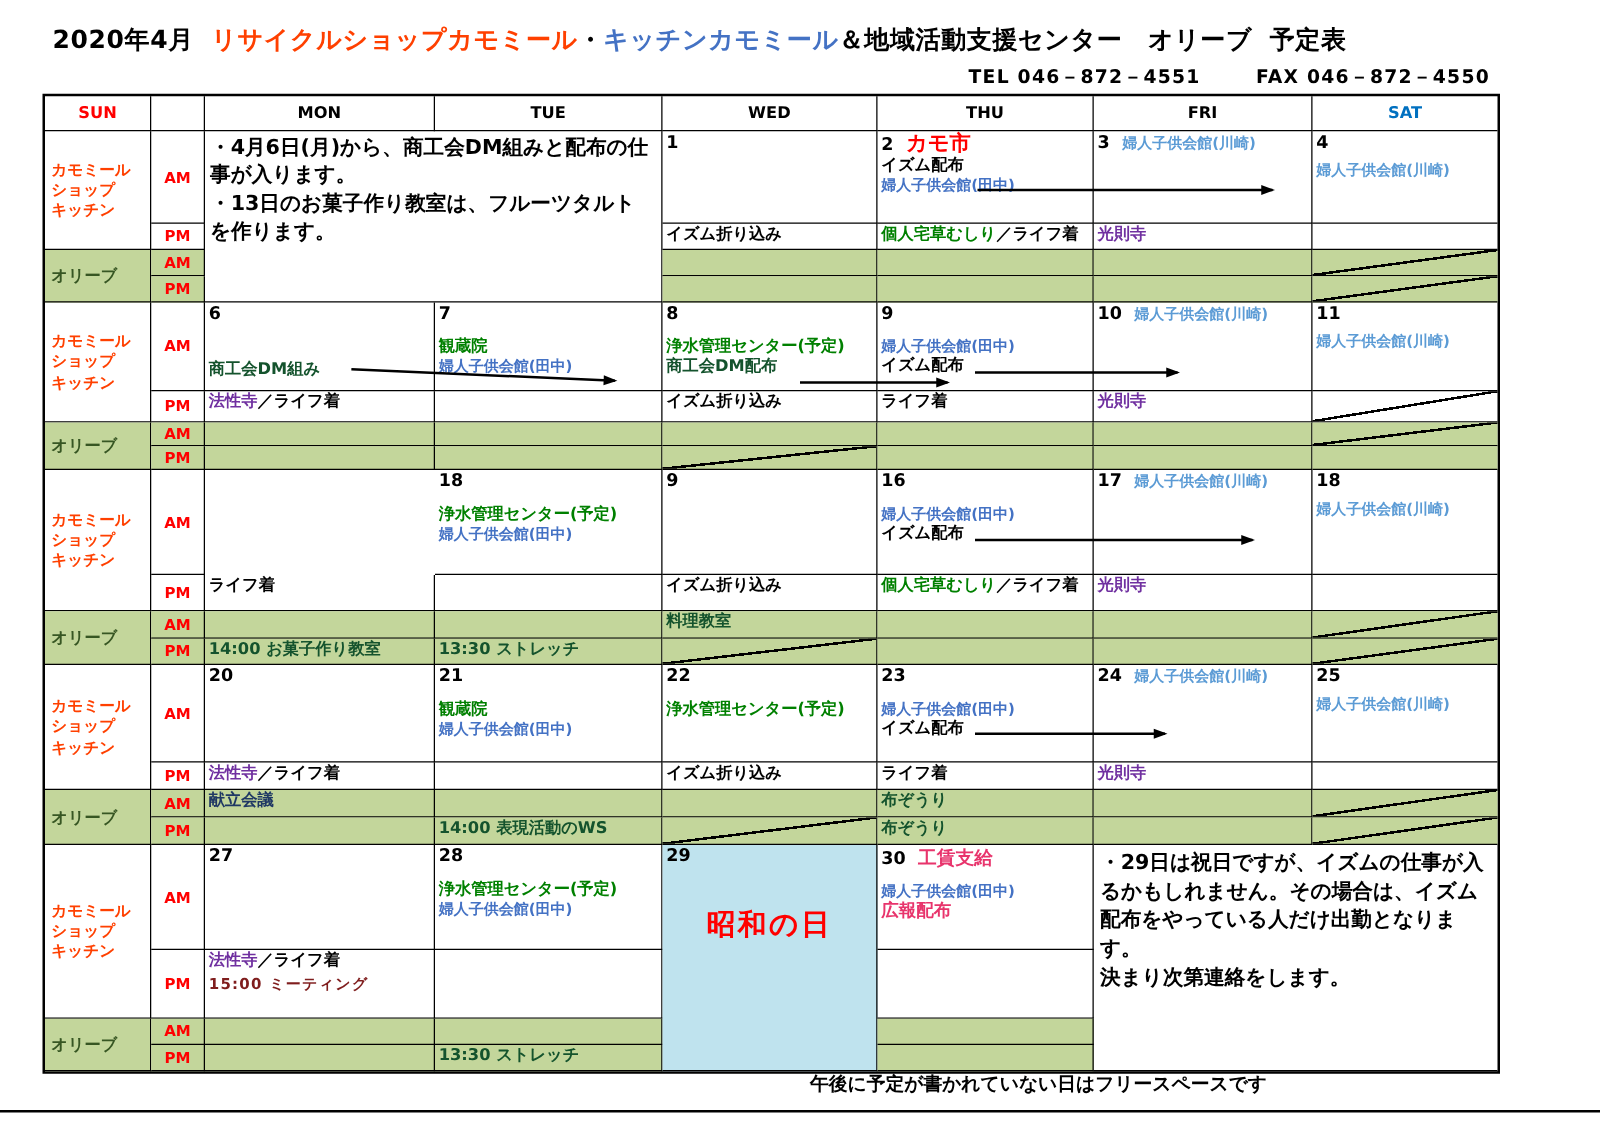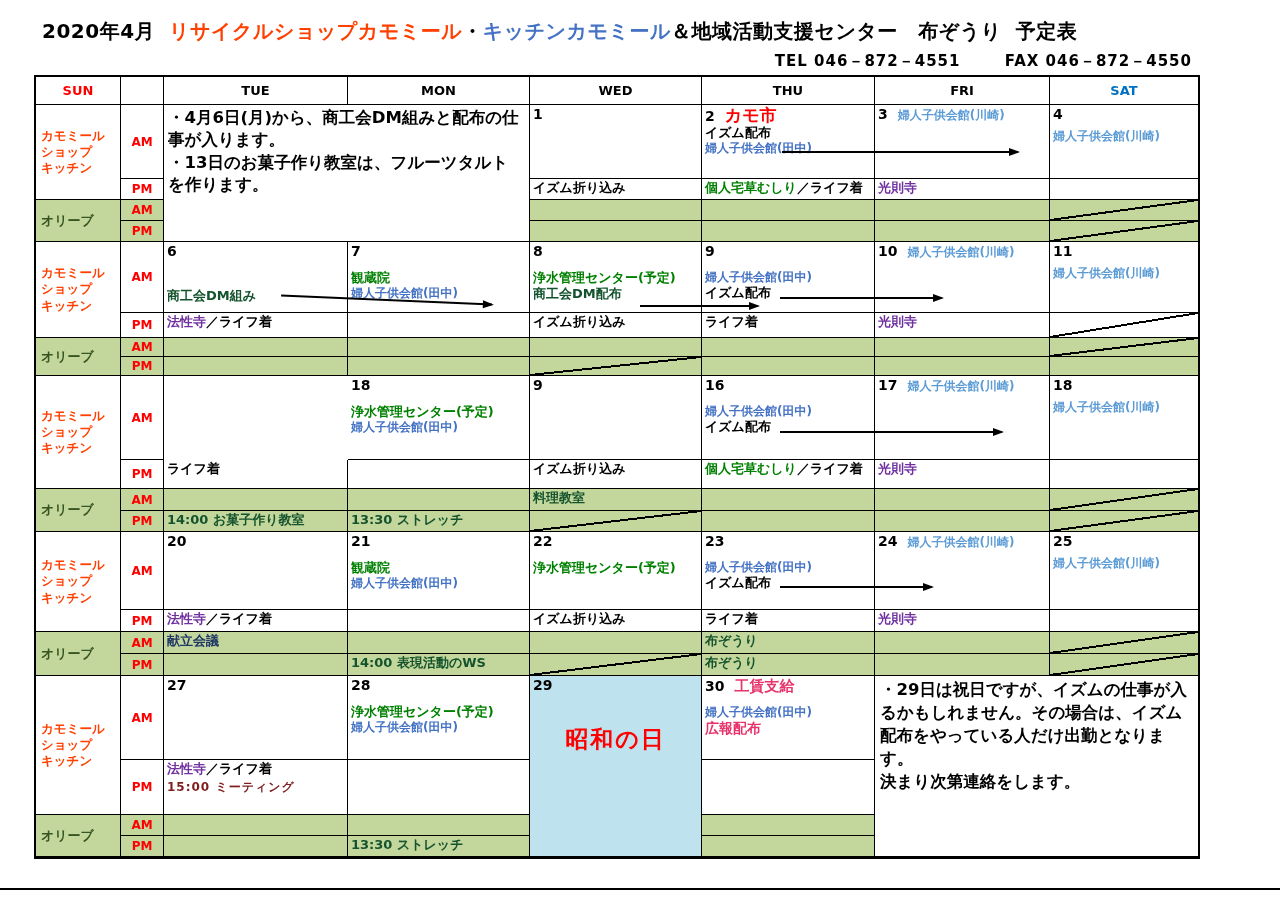--- a/index.html
+++ b/index.html
@@ -62,35 +62,35 @@
   
   .footer { position:absolute; left:648px; top:858px; font-size:15px; }
   .bottom-line { position:absolute; left:0; top:888px; width:1280px; height:2px; background:#000; }
 </style>
 </head>
 <body>
 
 <div class="page">
 
   <div class="title">
-    <span>2020年4月</span><span class="t-shop">リサイクルショップカモミール</span><span>・</span><span class="t-kitchen">キッチンカモミール</span><span>＆地域活動支援センター　布ぞうり</span><span class="t-gap">予定表</span>
+    <span>2020年4月</span><span class="t-shop">リサイクルショップカモミール</span><span>・</span><span class="t-kitchen">キッチンカモミール</span><span>＆地域活動支援センター　オリーブ</span><span class="t-gap">予定表</span>
   </div>
 
   <div class="contact">
     <span>TEL 046－872－4551</span>
     <span>FAX 046－872－4550</span>
   </div>
 
   <div class="cal">
 
     <div class="hrow">
       <div class="cell h-sun">SUN</div>
       <div class="cell"></div>
+      <div class="cell">MON</div>
       <div class="cell">TUE</div>
-      <div class="cell">MON</div>
       <div class="cell">WED</div>
       <div class="cell">THU</div>
       <div class="cell">FRI</div>
       <div class="cell h-sat lastcol">SAT</div>
     </div>
 
     <div class="week" style="grid-template-rows:74px 21px 21px 21px;">
       <div class="cell c-shop" style="grid-column:1;grid-row:1/3;">
         <span>カモミール</span>
         <span>ショップ</span>
@@ -446,15 +446,16 @@
       <div class="cell green" style="grid-column:6;grid-row:4;"></div>
 
       <div class="cell note5 lastcol" style="grid-column:7/9;grid-row:1/5;">
         <div>・29日は祝日ですが、イズムの仕事が入るかもしれません。その場合は、イズム配布をやっている人だけ出勤となります。</div>
         <div>決まり次第連絡をします。</div>
       </div>
     </div>
 
   </div>
 
+  <div class="footer">午後に予定が書かれていない日はフリースペースです</div>
   <div class="bottom-line"></div>
 
 </div>
 
 </body></html>

